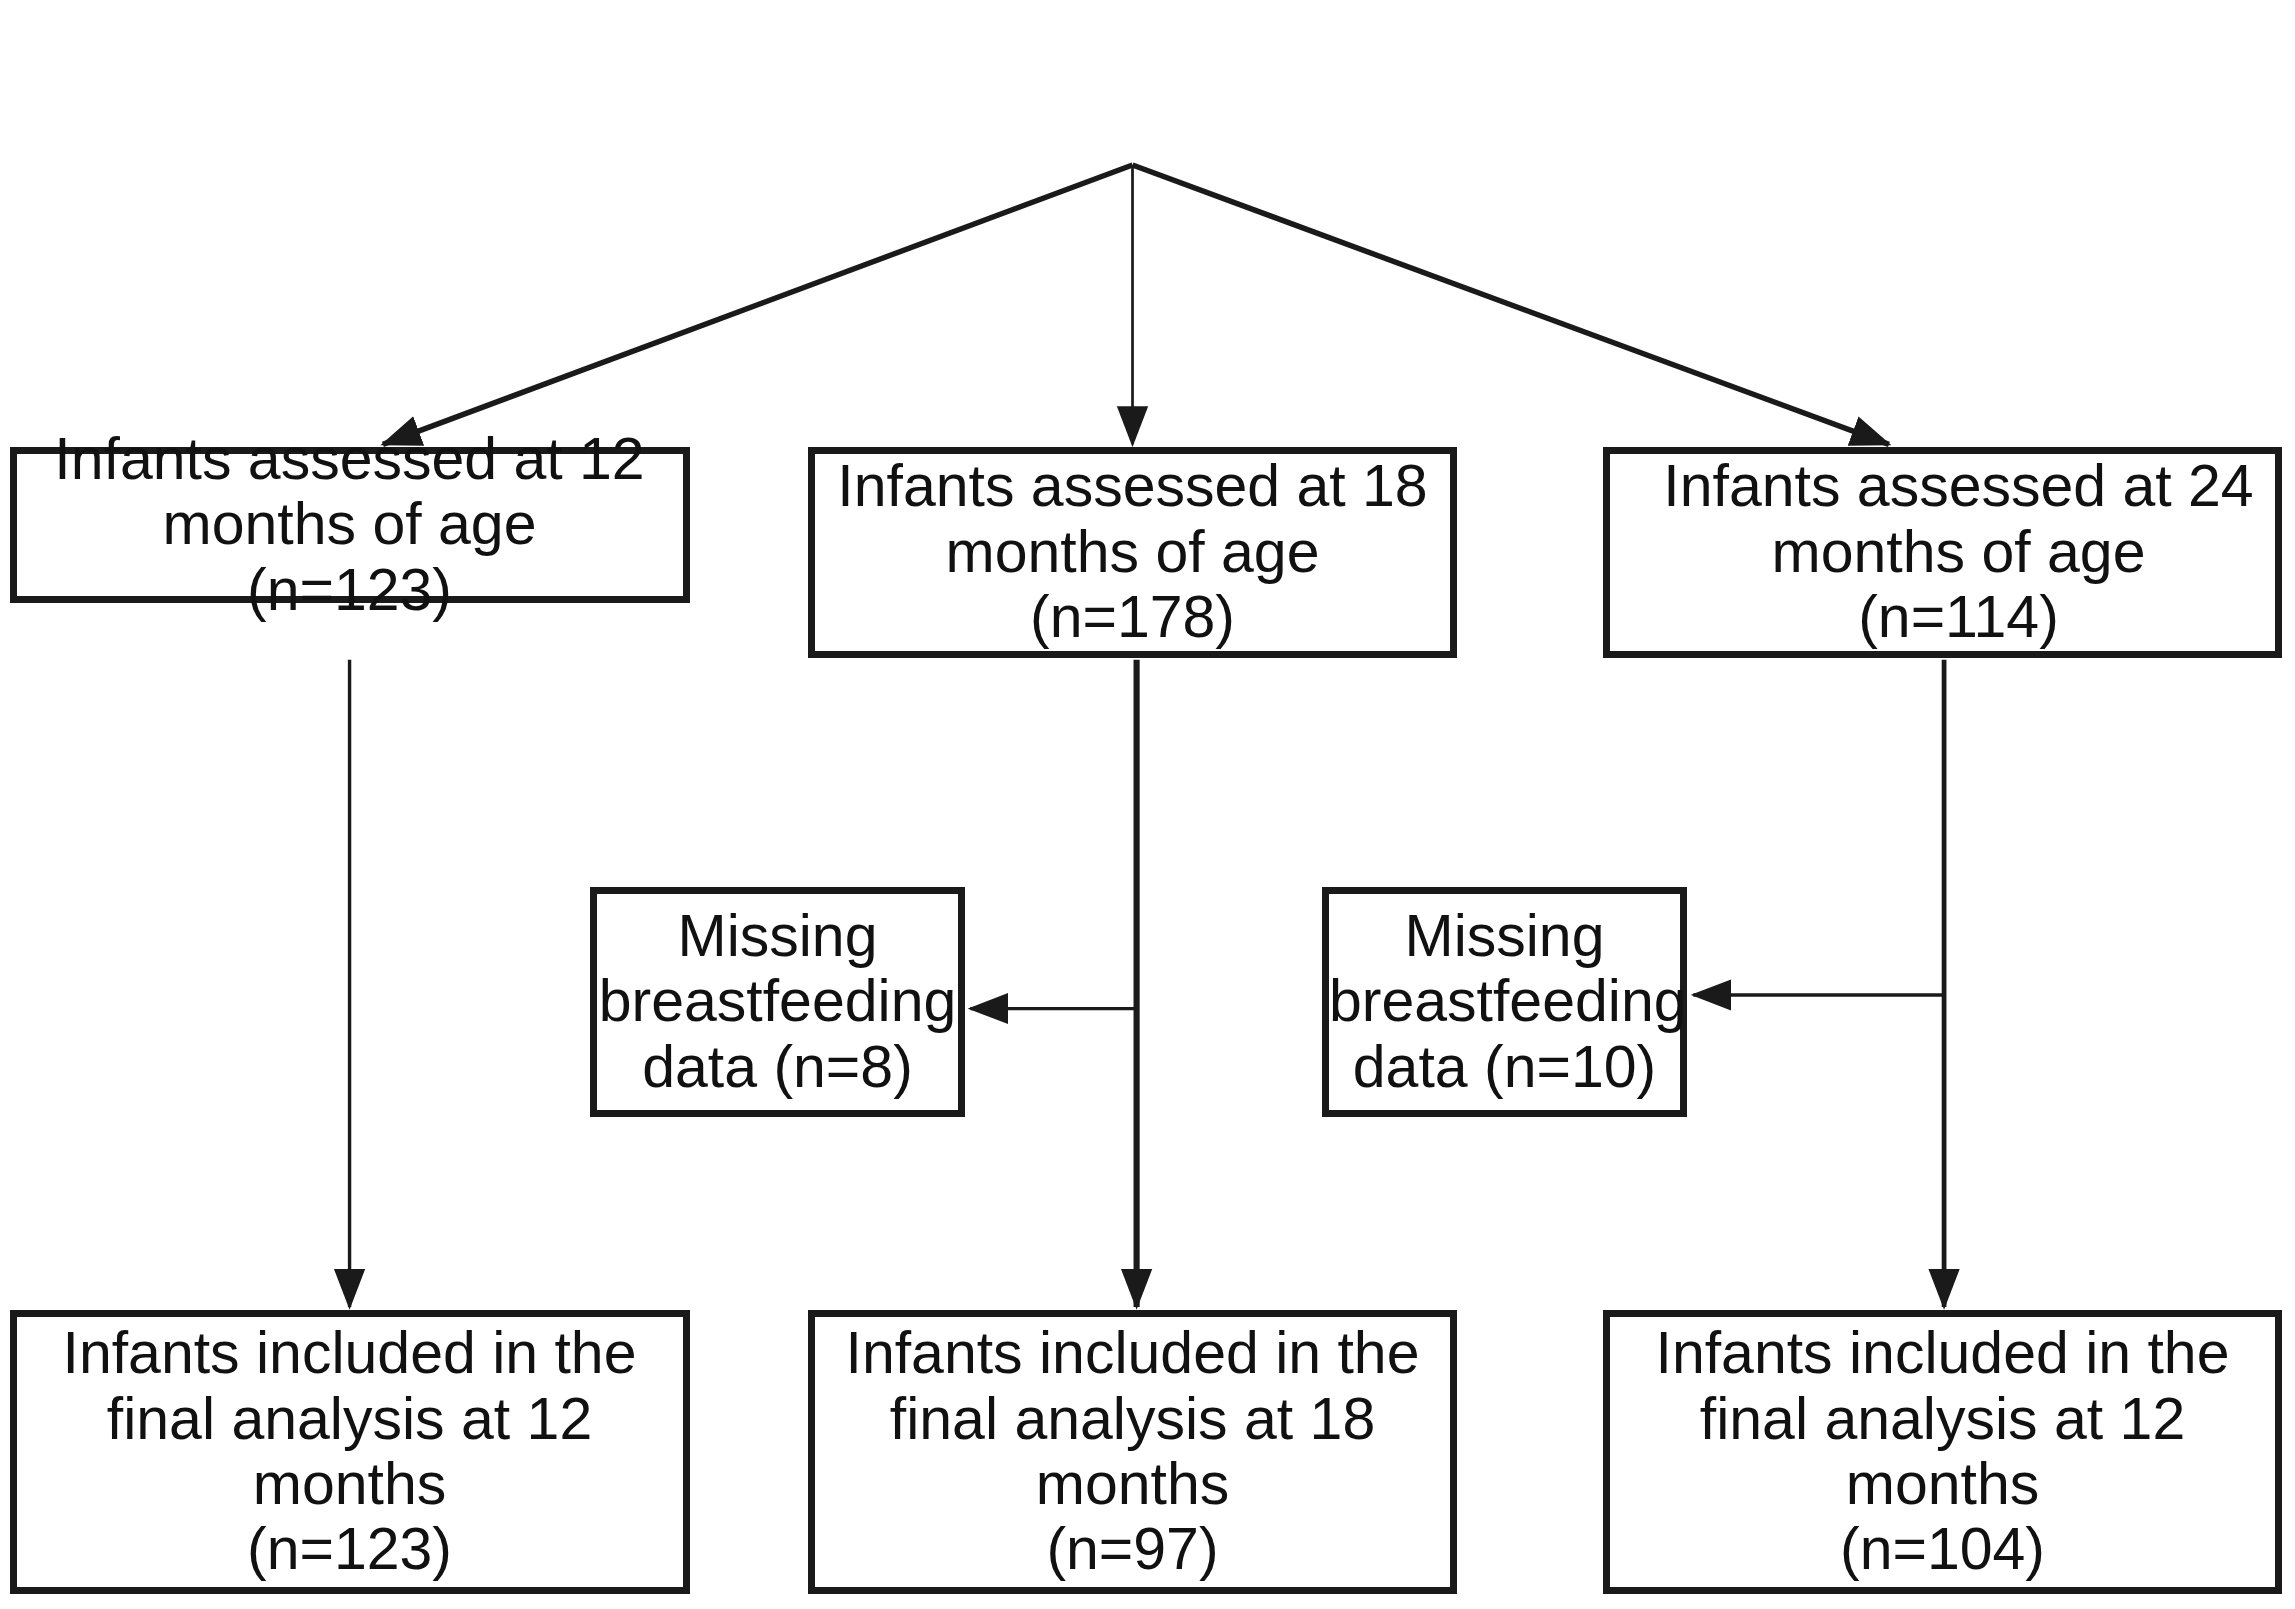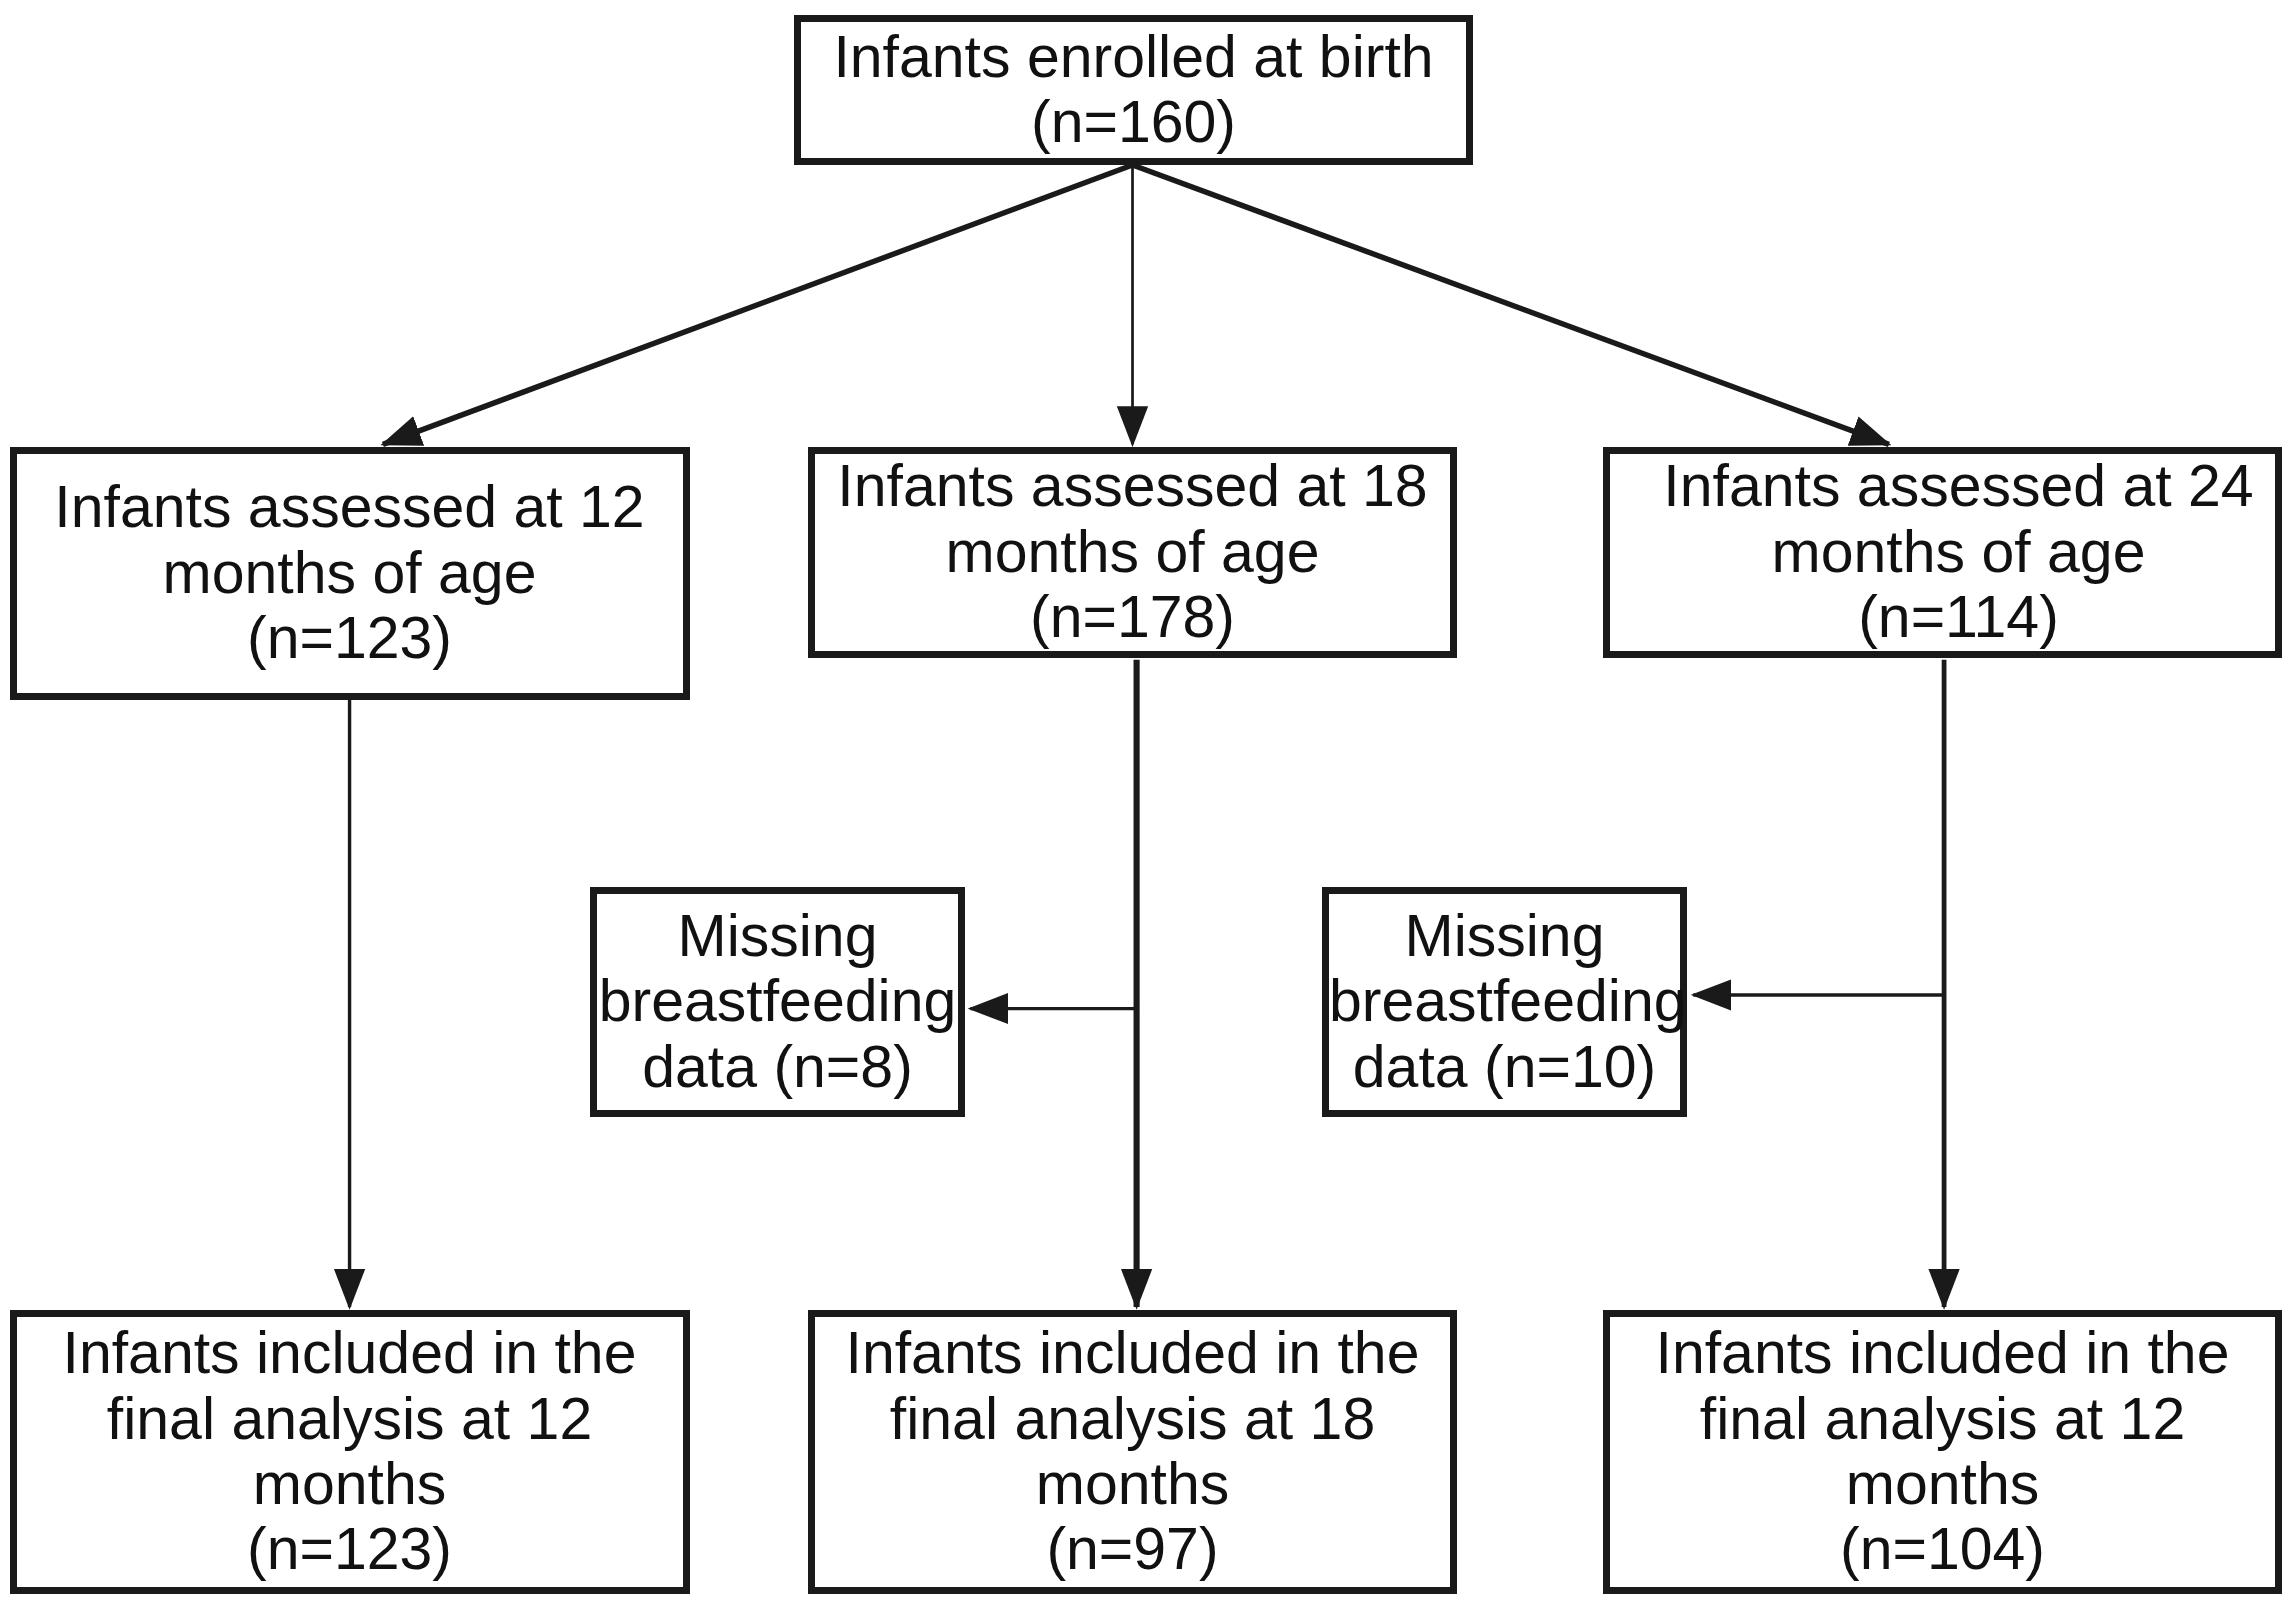--- a/index.html
+++ b/index.html
@@ -35,21 +35,21 @@
   .box-text {
     width: 100%;
     text-align: center;
     white-space: pre-line;
     font-size: 59px;
     line-height: 1.11;
     color: #111111;
   }
   
   #box-enrolled    { left: 794px; top: 15px;   width: 679px; height: 150px; }
-  #box-assessed12  { left: 9.5px;   top: 447px;  width: 680px; height: 253px; }
+  #box-assessed12  { left: 9.5px;   top: 447px;  width: 680px; height: 156px; }
   #box-assessed18  { left: 808px; top: 447px;  width: 649px; height: 211px; }
   #box-assessed24  { left: 1603px; top: 447px;  width: 679px; height: 211px; padding-left: 32px; }
   #box-missing18   { left: 590px;  top: 887px; width: 375px; height: 230px; }
   #box-missing24   { left: 1322px; top: 887px; width: 365px; height: 230px; }
   #box-final12     { left: 9.5px;   top: 1310px; width: 680px; height: 284px; }
   #box-final18     { left: 808px; top: 1310px; width: 649px; height: 284px; }
   #box-final24     { left: 1603px; top: 1310px; width: 679px; height: 284px; }
   line { stroke: #1a1a1a; }
 </style>
 </head>
@@ -69,24 +69,20 @@
     <line x1="1662" y1="242" x2="2772" y2="652" stroke-width="8" marker-end="url(#ah)"></line>
 
     <line x1="513" y1="968" x2="513" y2="1918" stroke-width="5" marker-end="url(#ah)"></line>
     <line x1="1668" y1="968" x2="1668" y2="1918" stroke-width="9" marker-end="url(#ah)"></line>
     <line x1="2853" y1="968" x2="2853" y2="1918" stroke-width="7" marker-end="url(#ah)"></line>
 
     <line x1="1668" y1="1480" x2="1424" y2="1480" stroke-width="5" marker-end="url(#ah)"></line>
     <line x1="2853" y1="1460" x2="2485" y2="1460" stroke-width="5" marker-end="url(#ah)"></line>
   </svg>
 
-  <div class="box" id="box-enrolled">
-    <div class="box-text">Infants enrolled at birth
-(n=160)</div>
-  </div>
 
   <div class="box" id="box-assessed12">
     <div class="box-text">Infants assessed at 12
 months of age
 (n=123)</div>
   </div>
 
   <div class="box" id="box-assessed18">
     <div class="box-text">Infants assessed at 18
 months of age

